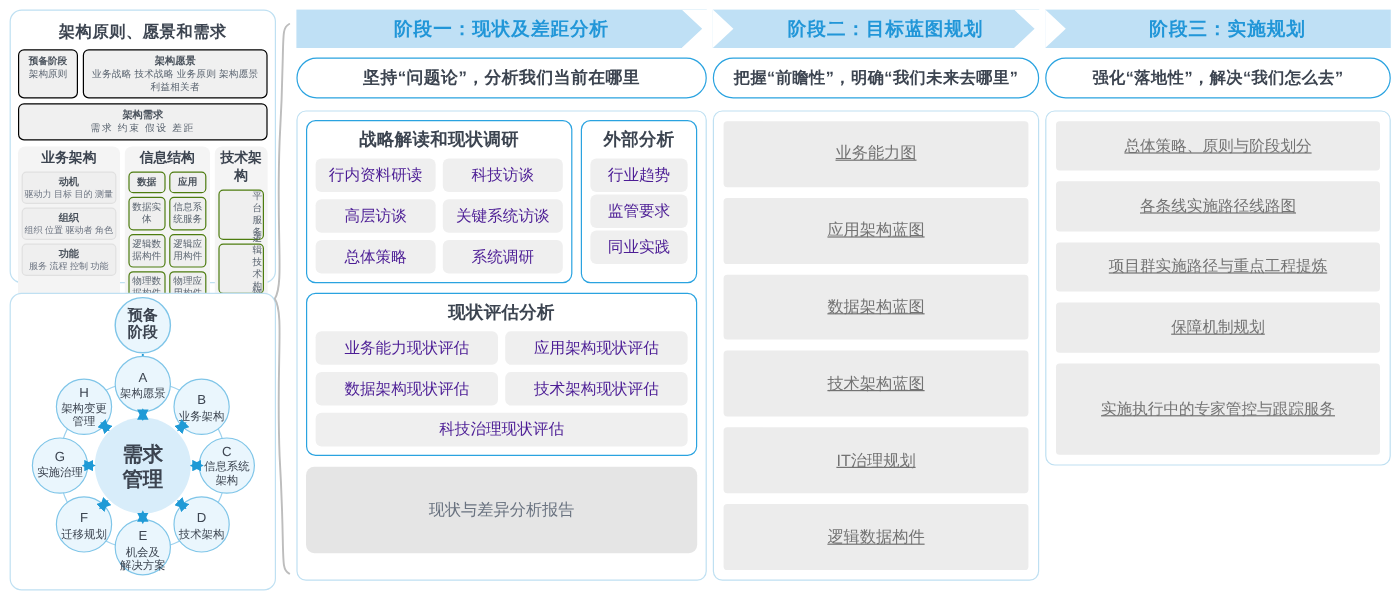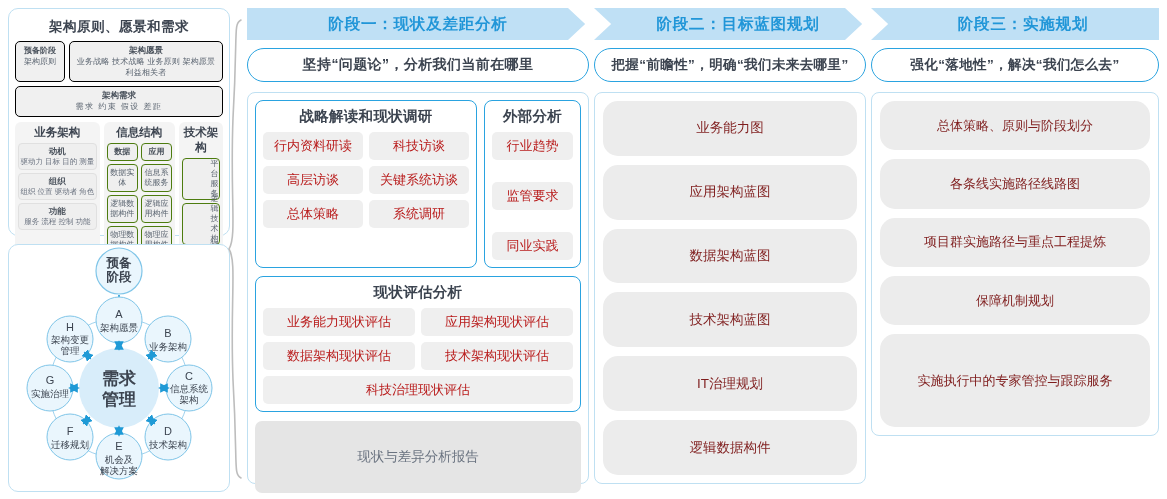--- a/index.html
+++ b/index.html
@@ -132,57 +132,57 @@
   .ph2 .phase-sub, .ph3 .phase-sub { font-size: 13.5px; }
 
   .phase-body {
     margin-top: 10px;
     border: 1px solid #bfe0f2; border-radius: 8px;
     background: #fff;
     padding: 8px;
   }
   .ph1 .phase-body { height: 392px; padding: 7px; }
   .ph2 .phase-body { height: 392px; display: flex; flex-direction: column; gap: 9px; }
-  .ph3 .phase-body { height: 344px; display: flex; flex-direction: column; gap: 9px; }
+  .ph3 .phase-body { height: 296px; display: flex; flex-direction: column; gap: 9px; }
 
   
   .p1-top { display: flex; gap: 7px; }
   .blue-card {
     border: 1.5px solid #2aa3e0; border-radius: 8px; background: #fff;
     padding: 6px 7px 7px 7px;
   }
   .bc-title {
     text-align: center; font-weight: bold; font-size: 14.5px; color: #3c4450;
     padding-bottom: 6px; letter-spacing: .3px;
   }
   .p1-research { flex: 1; }
   .p1-external { width: 97px; }
   .chip {
     background: #efefef; border-radius: 5px;
     display: flex; align-items: center; justify-content: center;
-    color: #b91c1c; font-size: 13px; height: 28px;
+    color: #4c1d95; font-size: 13px; height: 28px;
   }
   .chip-grid2 { display: grid; grid-template-columns: 1fr 1fr; gap: 6px; }
-  .chip-col { display: flex; flex-direction: column; gap: 22px; }
+  .chip-col { display: flex; flex-direction: column; gap: 2px; }
 
   .p1-assess { margin-top: 8px; }
   .assess-grid { display: grid; grid-template-columns: 1fr 1fr; gap: 6px; }
   .assess-grid .wide { grid-column: 1 / -1; }
 
   .p1-report {
     margin-top: 9px; height: 72px;
     background: #e5e5e5; border-radius: 7px;
     display: flex; align-items: center; justify-content: center;
     font-size: 13.5px; color: #6a7380;
   }
 
   .big-chip {
-    background: #ececec; border-radius: 15px; flex: 1;
+    background: #ececec; border-radius: 3px; flex: 1;
     display: flex; align-items: center; justify-content: center;
-    font-size: 13.5px; color: #7f1d1d; text-align: center; padding: 4px;
+    font-size: 13.5px; color: #737373; text-align: center; padding: 4px; text-decoration: underline;
   }
   .ph3 .big-chip { font-size: 13px; }
   .grow2 { flex: 2.05; }
 </style>
 </head>
 <body>
 
 <div class="page">
 
   <div class="left-col">

